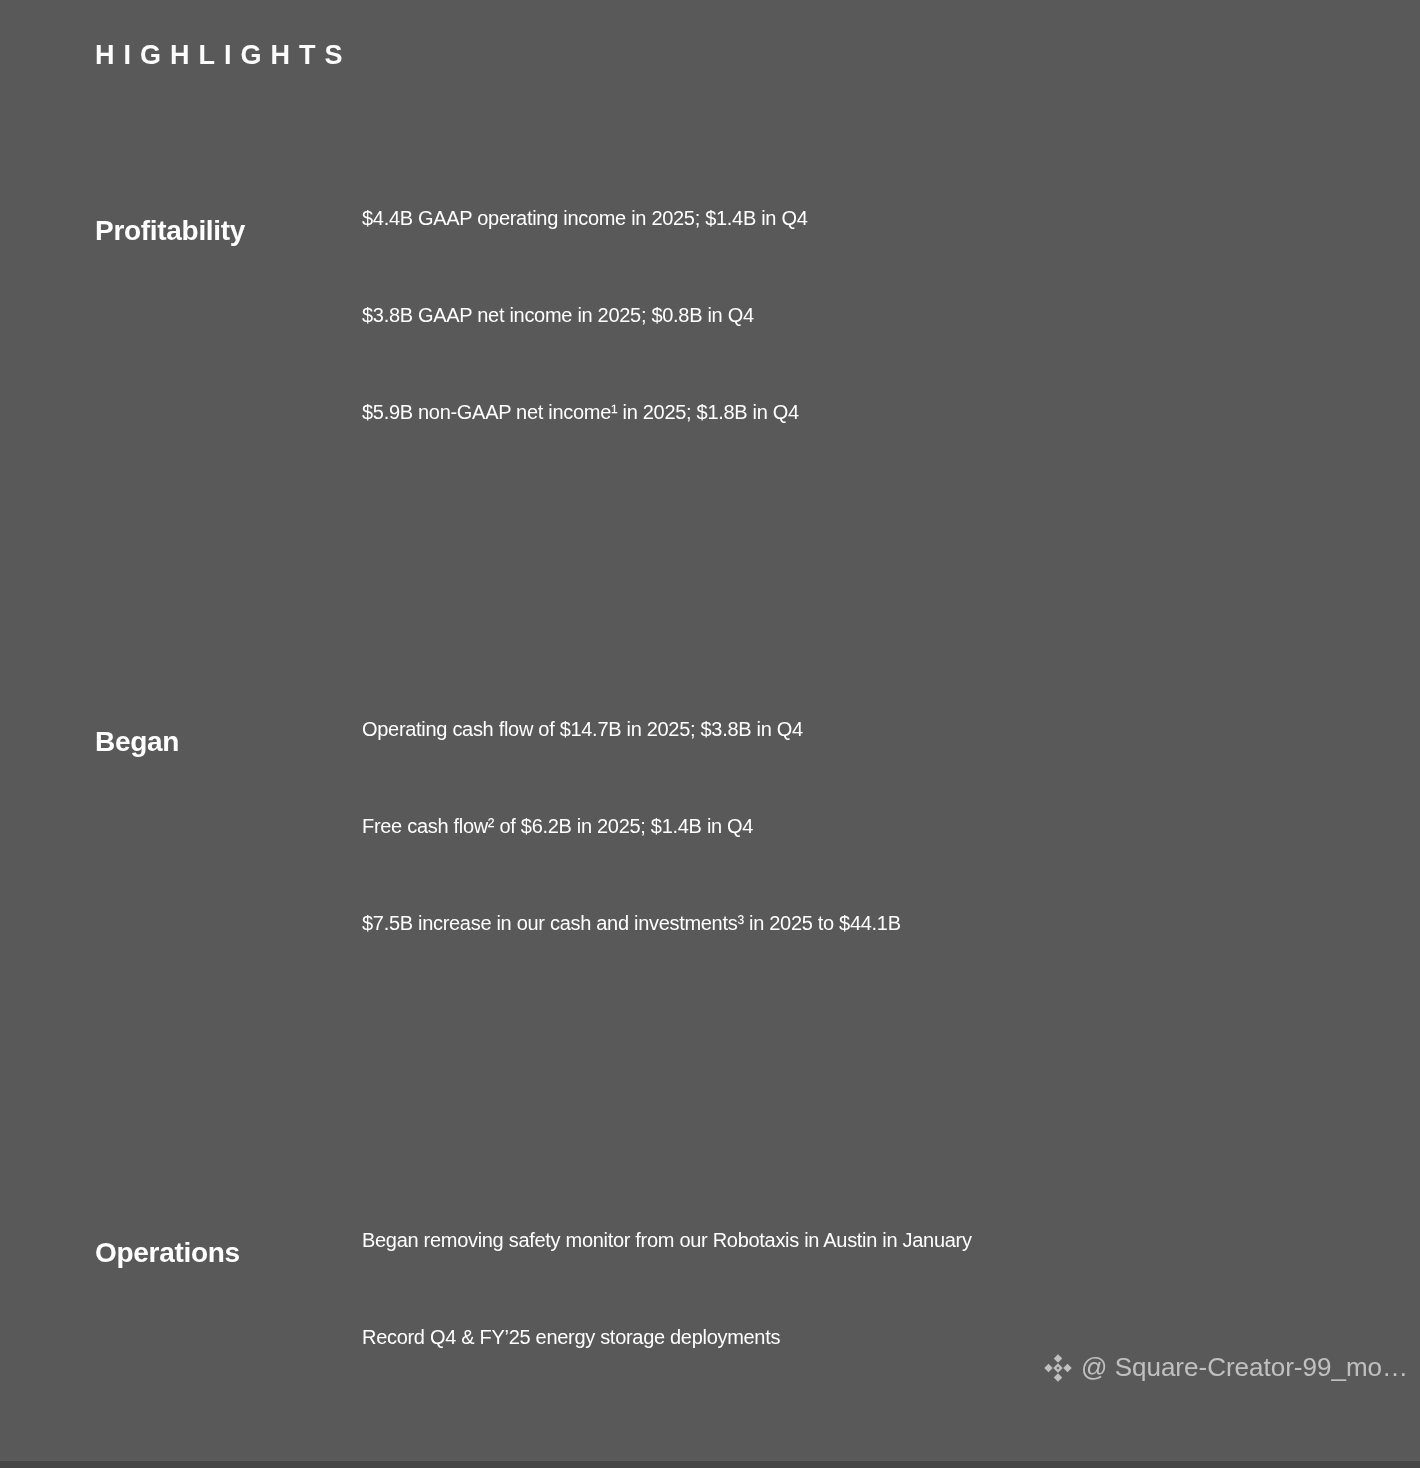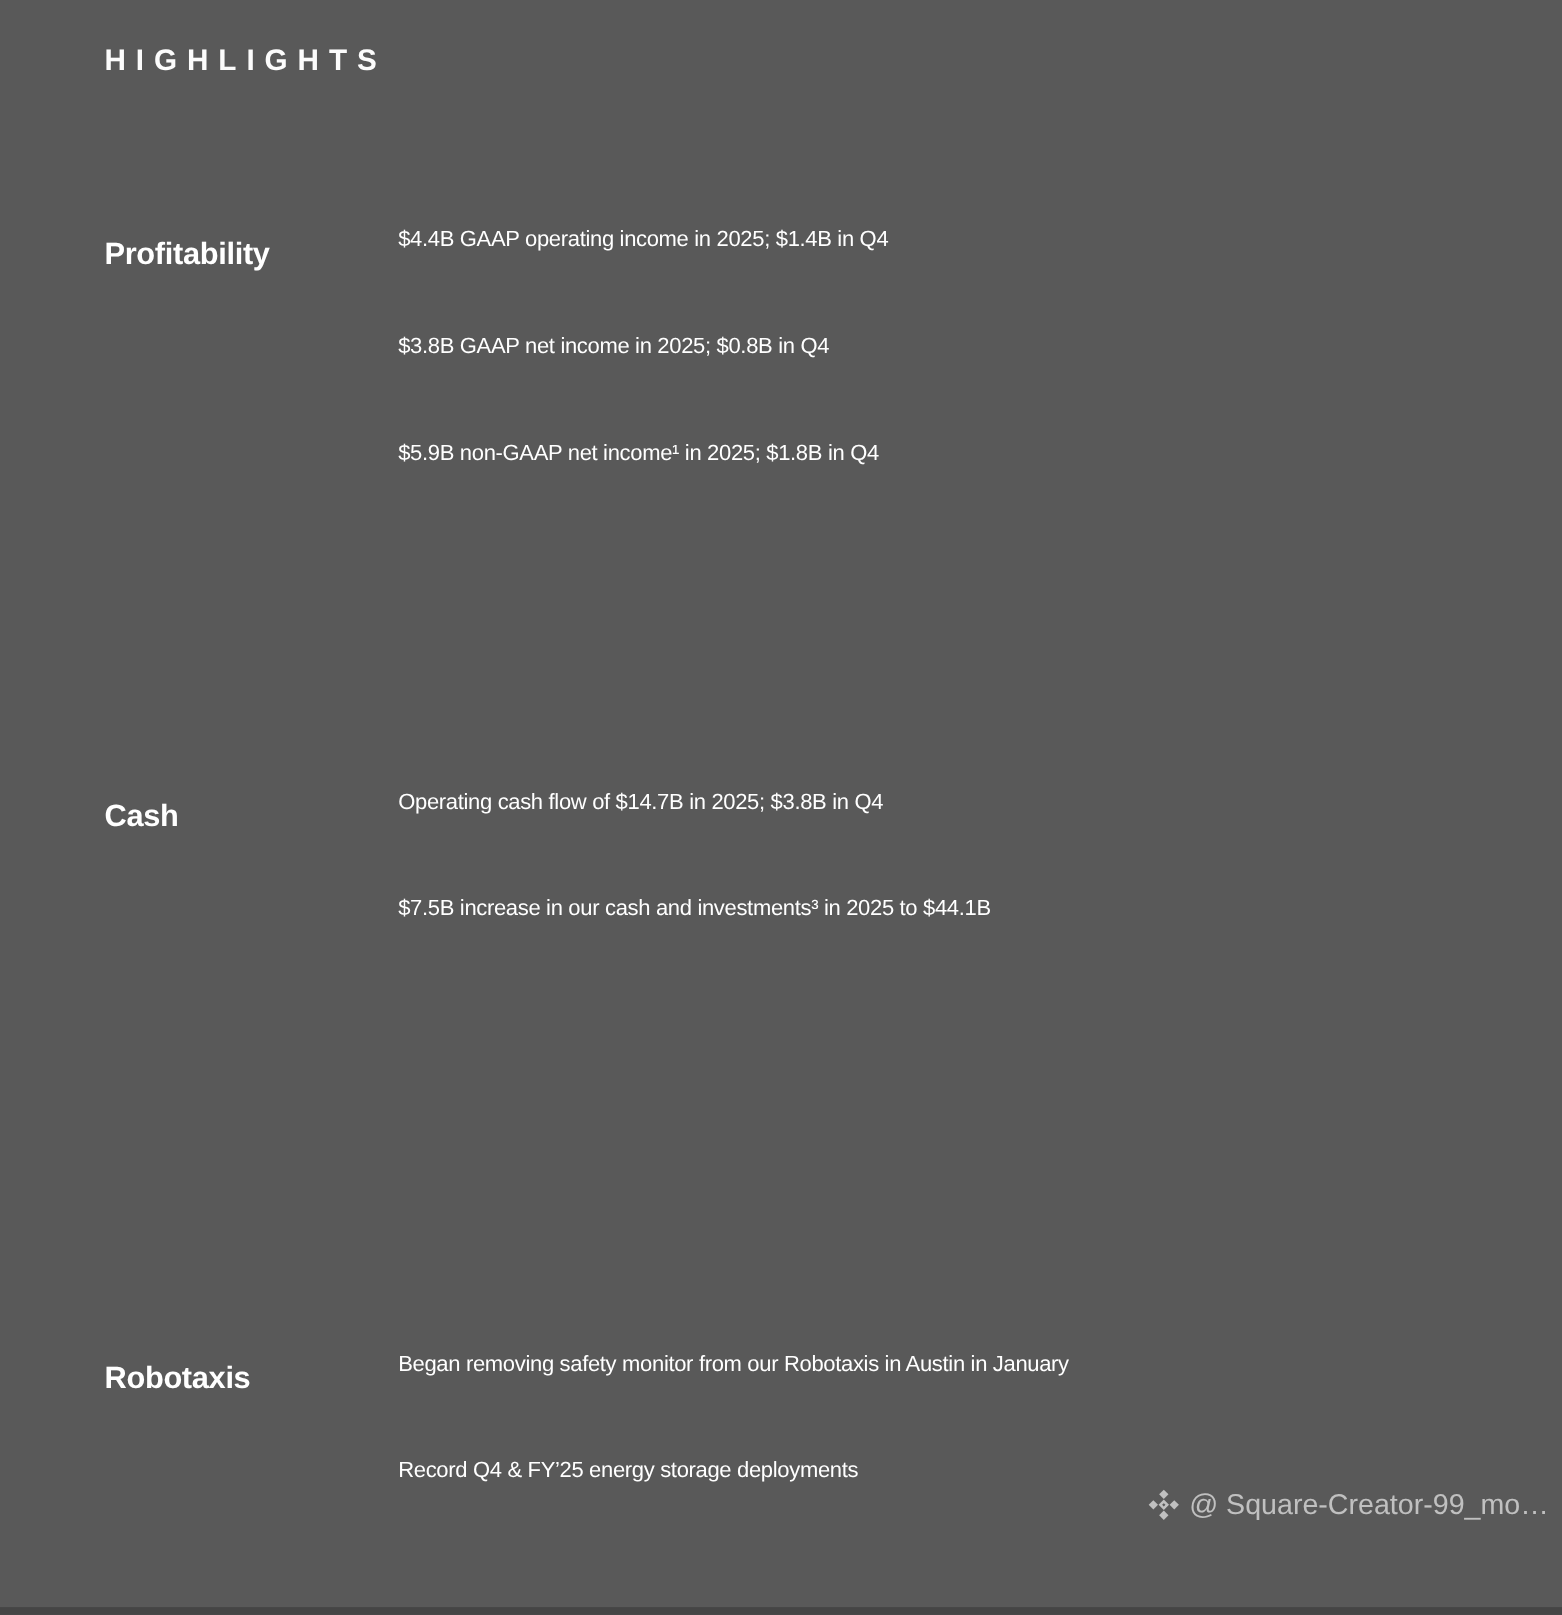--- a/index.html
+++ b/index.html
@@ -100,29 +100,30 @@
   <section class="section section-profitability">
     <div class="section-label">Profitability</div>
     <div class="bullets">
       <p>$4.4B GAAP operating income in 2025; $1.4B in Q4</p>
       <p>$3.8B GAAP net income in 2025; $0.8B in Q4</p>
       <p>$5.9B non-GAAP net income¹ in 2025; $1.8B in Q4</p>
     </div>
   </section>
 
   <section class="section section-cash">
-    <div class="section-label">Cash</div>
+    <div class="section-label">Began</div>
     <div class="bullets">
       <p>Operating cash flow of $14.7B in 2025; $3.8B in Q4</p>
+      <p>Free cash flow² of $6.2B in 2025; $1.4B in Q4</p>
       <p>$7.5B increase in our cash and investments³ in 2025 to $44.1B</p>
     </div>
   </section>
 
   <section class="section section-operations">
-    <div class="section-label">Robotaxis</div>
+    <div class="section-label">Operations</div>
     <div class="bullets">
       <p>Began removing safety monitor from our Robotaxis in Austin in January</p>
       <p>Record Q4 &amp; FY’25 energy storage deployments</p>
     </div>
   </section>
 
   <div class="watermark">
     <span class="wm-icon">
       <svg viewBox="0 0 24 24" xmlns="http://www.w3.org/2000/svg" fill="rgba(255,255,255,0.62)">
         <path d="M12 1 L15.4 4.4 L12 7.8 L8.6 4.4 Z"></path>

